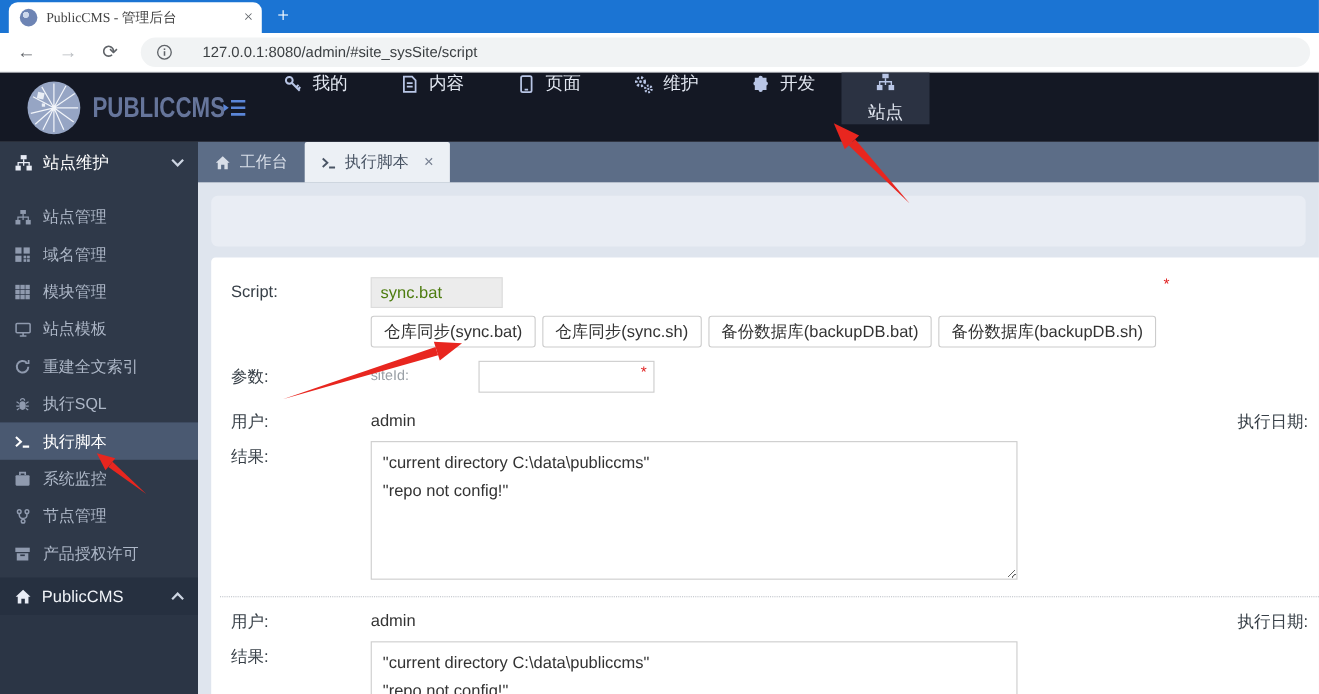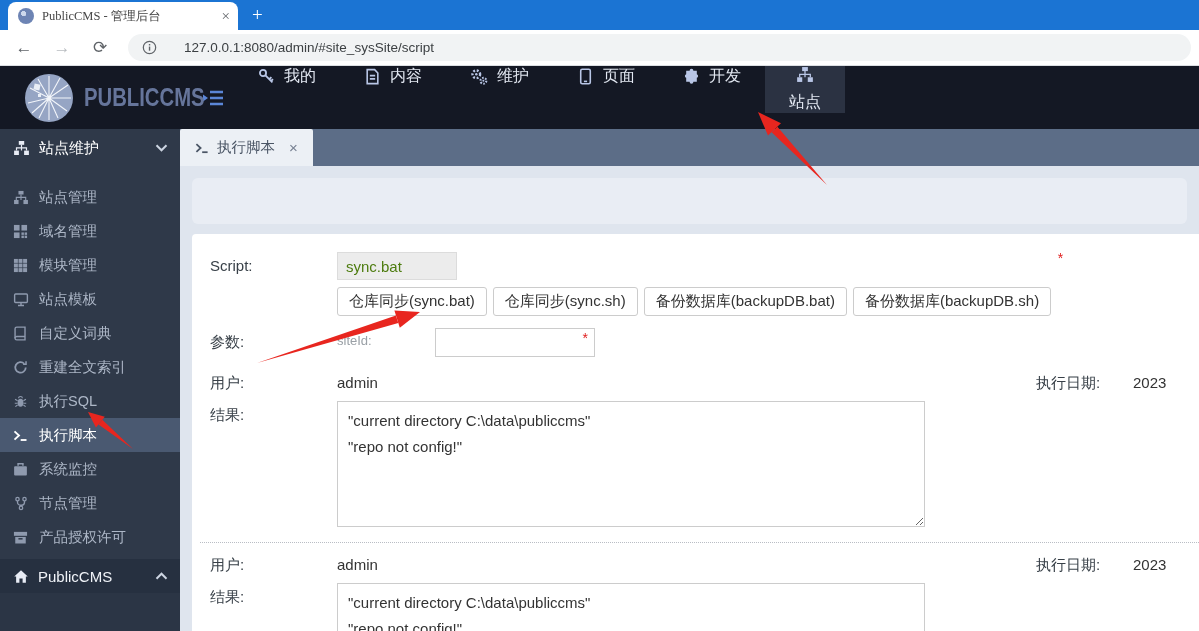--- a/index.html
+++ b/index.html
@@ -64,21 +64,21 @@
   .req.script-req { right:-12px; top:-2px; }
   .btnrow { display:flex; gap:6px; margin-top:7px; }
   .sbtn { background:#fff; border:1px solid #ccc; border-radius:3px; height:29px; padding:0 11px; font-size:15px; color:#333; font-family:"Liberation Sans",sans-serif; white-space:nowrap; }
   .param-name { font-size:13px; color:#9aa0a6; padding-top:5px; width:98px; }
   .param-input-wrap { position:relative; }
   .param-input { width:160px; height:29px; background:#fff; border:1px solid #ccc; font-size:15px; color:#222; padding:0 18px 0 8px; font-family:"Liberation Sans",sans-serif; }
   .req.param-req { right:7px; top:2px; }
   .fvalue { font-size:15px; color:#333; padding-top:5px; }
   .result-area { width:588px; height:126px; border:1px solid #ccc; background:#fff; resize:both; font-family:"Liberation Sans",sans-serif; font-size:15px; color:#333; line-height:1.75; padding:6px 10px; }
   .result-area.clipped { height:120px; }
-  .exec-date { position:absolute; left:826px; top:5px; display:flex; white-space:nowrap;justify-content:flex-end; }
+  .exec-date { position:absolute; left:915px; top:5px; display:flex; white-space:nowrap;justify-content:flex-end; }
   .exec-date-label { font-size:15px; color:#384048; }
   .exec-date-value { font-size:15px; color:#333; position:absolute; left:97px; top:0; }
   .divider { border-top:1px dotted #b9bdc4; margin:15px 0 8px -10px; }
   .mt12 { margin-top:12px; } .mt8 { margin-top:8px; }
 
   .arrows { position:absolute; left:0; top:0; width:1199px; height:631px; pointer-events:none; z-index:60; }
 </style>
 </head>
 <body>
 
@@ -139,37 +139,37 @@
       <span class="ic">
           <svg width="17" height="17" viewBox="0 0 16 16" fill="none" stroke="currentColor" stroke-width="1.5">
             <path d="M3 1.5h7l3 3.2v10H3z"></path>
             <path d="M5.5 7.2h5M5.5 10.2h5"></path>
           </svg>
         </span>
       <span>内容</span>
     </div>
     <div class="topmenu-item">
       <span class="ic">
+          <svg width="17" height="17" viewBox="0 0 16 16" fill="none" stroke="currentColor" stroke-width="1.5">
+            <rect x="3.5" y="1.2" width="9" height="13.6" rx="1.4"></rect>
+            <path d="M6.5 12.6h3"></path>
+          </svg>
+        </span>
+      <span>页面</span>
+    </div>
+    <div class="topmenu-item">
+      <span class="ic">
           <svg width="18" height="18" viewBox="0 0 16 16" fill="none" stroke="currentColor">
             <circle cx="5.6" cy="5.6" r="3.4" stroke-width="2.1" stroke-dasharray="1.7 1.5"></circle>
             <circle cx="5.6" cy="5.6" r="1.1" fill="currentColor" stroke="none"></circle>
             <circle cx="11.9" cy="11.4" r="2.6" stroke-width="1.9" stroke-dasharray="1.4 1.3"></circle>
             <circle cx="11.9" cy="11.4" r=".9" fill="currentColor" stroke="none"></circle>
           </svg>
         </span>
       <span>维护</span>
-    </div>
-    <div class="topmenu-item">
-      <span class="ic">
-          <svg width="17" height="17" viewBox="0 0 16 16" fill="none" stroke="currentColor" stroke-width="1.5">
-            <rect x="3.5" y="1.2" width="9" height="13.6" rx="1.4"></rect>
-            <path d="M6.5 12.6h3"></path>
-          </svg>
-        </span>
-      <span>页面</span>
     </div>
     <div class="topmenu-item">
       <span class="ic">
           <svg width="17" height="17" viewBox="0 0 16 16" fill="currentColor">
             <path d="M6.2 2.6a1.8 1.8 0 013.6 0H13v3.2a1.8 1.8 0 010 3.4V13H9.8a1.8 1.8 0 01-3.6 0H3V9.2a1.8 1.8 0 010-3.4V2.6z"></path>
           </svg>
         </span>
       <span>开发</span>
     </div>
     <div class="topmenu-item active">
@@ -250,29 +250,20 @@
       <span class="ic">
           <svg width="16" height="15" viewBox="0 0 16 16" fill="none" stroke="currentColor" stroke-width="1.5">
             <rect x="1.2" y="2.2" width="13.6" height="9" rx="1"></rect>
             <path d="M8 11.2v2.6M4.8 14.4h6.4"></path>
           </svg>
         </span>
       <span>站点模板</span>
     </div>
     <div class="side-item">
       <span class="ic">
-          <svg width="15" height="15" viewBox="0 0 16 16" fill="none" stroke="currentColor" stroke-width="1.5">
-            <path d="M4 1.2h8.8v13.6H4A1.8 1.8 0 012.2 13V3A1.8 1.8 0 014 1.2z"></path>
-            <path d="M2.2 13A1.8 1.8 0 014 11.2h8.8"></path>
-          </svg>
-        </span>
-      <span>自定义词典</span>
-    </div>
-    <div class="side-item">
-      <span class="ic">
           <svg width="15" height="15" viewBox="0 0 16 16" fill="none" stroke="currentColor" stroke-width="1.9">
             <path d="M13.6 8A5.6 5.6 0 1112 4"></path>
             <path d="M13.9 1.4v3.1h-3.1" stroke-width="1.6"></path>
           </svg>
         </span>
       <span>重建全文索引</span>
     </div>
     <div class="side-item">
       <span class="ic">
           <svg width="15" height="15" viewBox="0 0 16 16">
@@ -333,20 +324,28 @@
           <svg width="13" height="8" viewBox="0 0 12 8" fill="none" stroke="currentColor" stroke-width="2">
             <path d="M1 6.7l5-5 5 5"></path>
           </svg>
         </span>
     </div>
     <div class="side-fill"></div>
   </div>
 
   <div class="content">
     <div class="tabstrip">
+      <div class="ctab">
+        <span class="ic">
+            <svg width="15" height="14" viewBox="0 0 16 16" fill="currentColor">
+              <path d="M8 1.2L15.2 8h-2v6.6H9.7V10H6.3v4.6H2.8V8h-2z"></path>
+            </svg>
+          </span>
+        <span>工作台</span>
+      </div>
       <div class="ctab active">
         <span class="ic">
             <svg width="14" height="14" viewBox="0 0 16 16" fill="none" stroke="currentColor" stroke-width="2">
               <path d="M1.6 3.6L6.4 8l-4.8 4.4"></path>
               <path d="M8.2 12.8h6.2"></path>
             </svg>
           </span>
         <span>执行脚本</span>
         <span class="ctab-close">×</span>
       </div>

